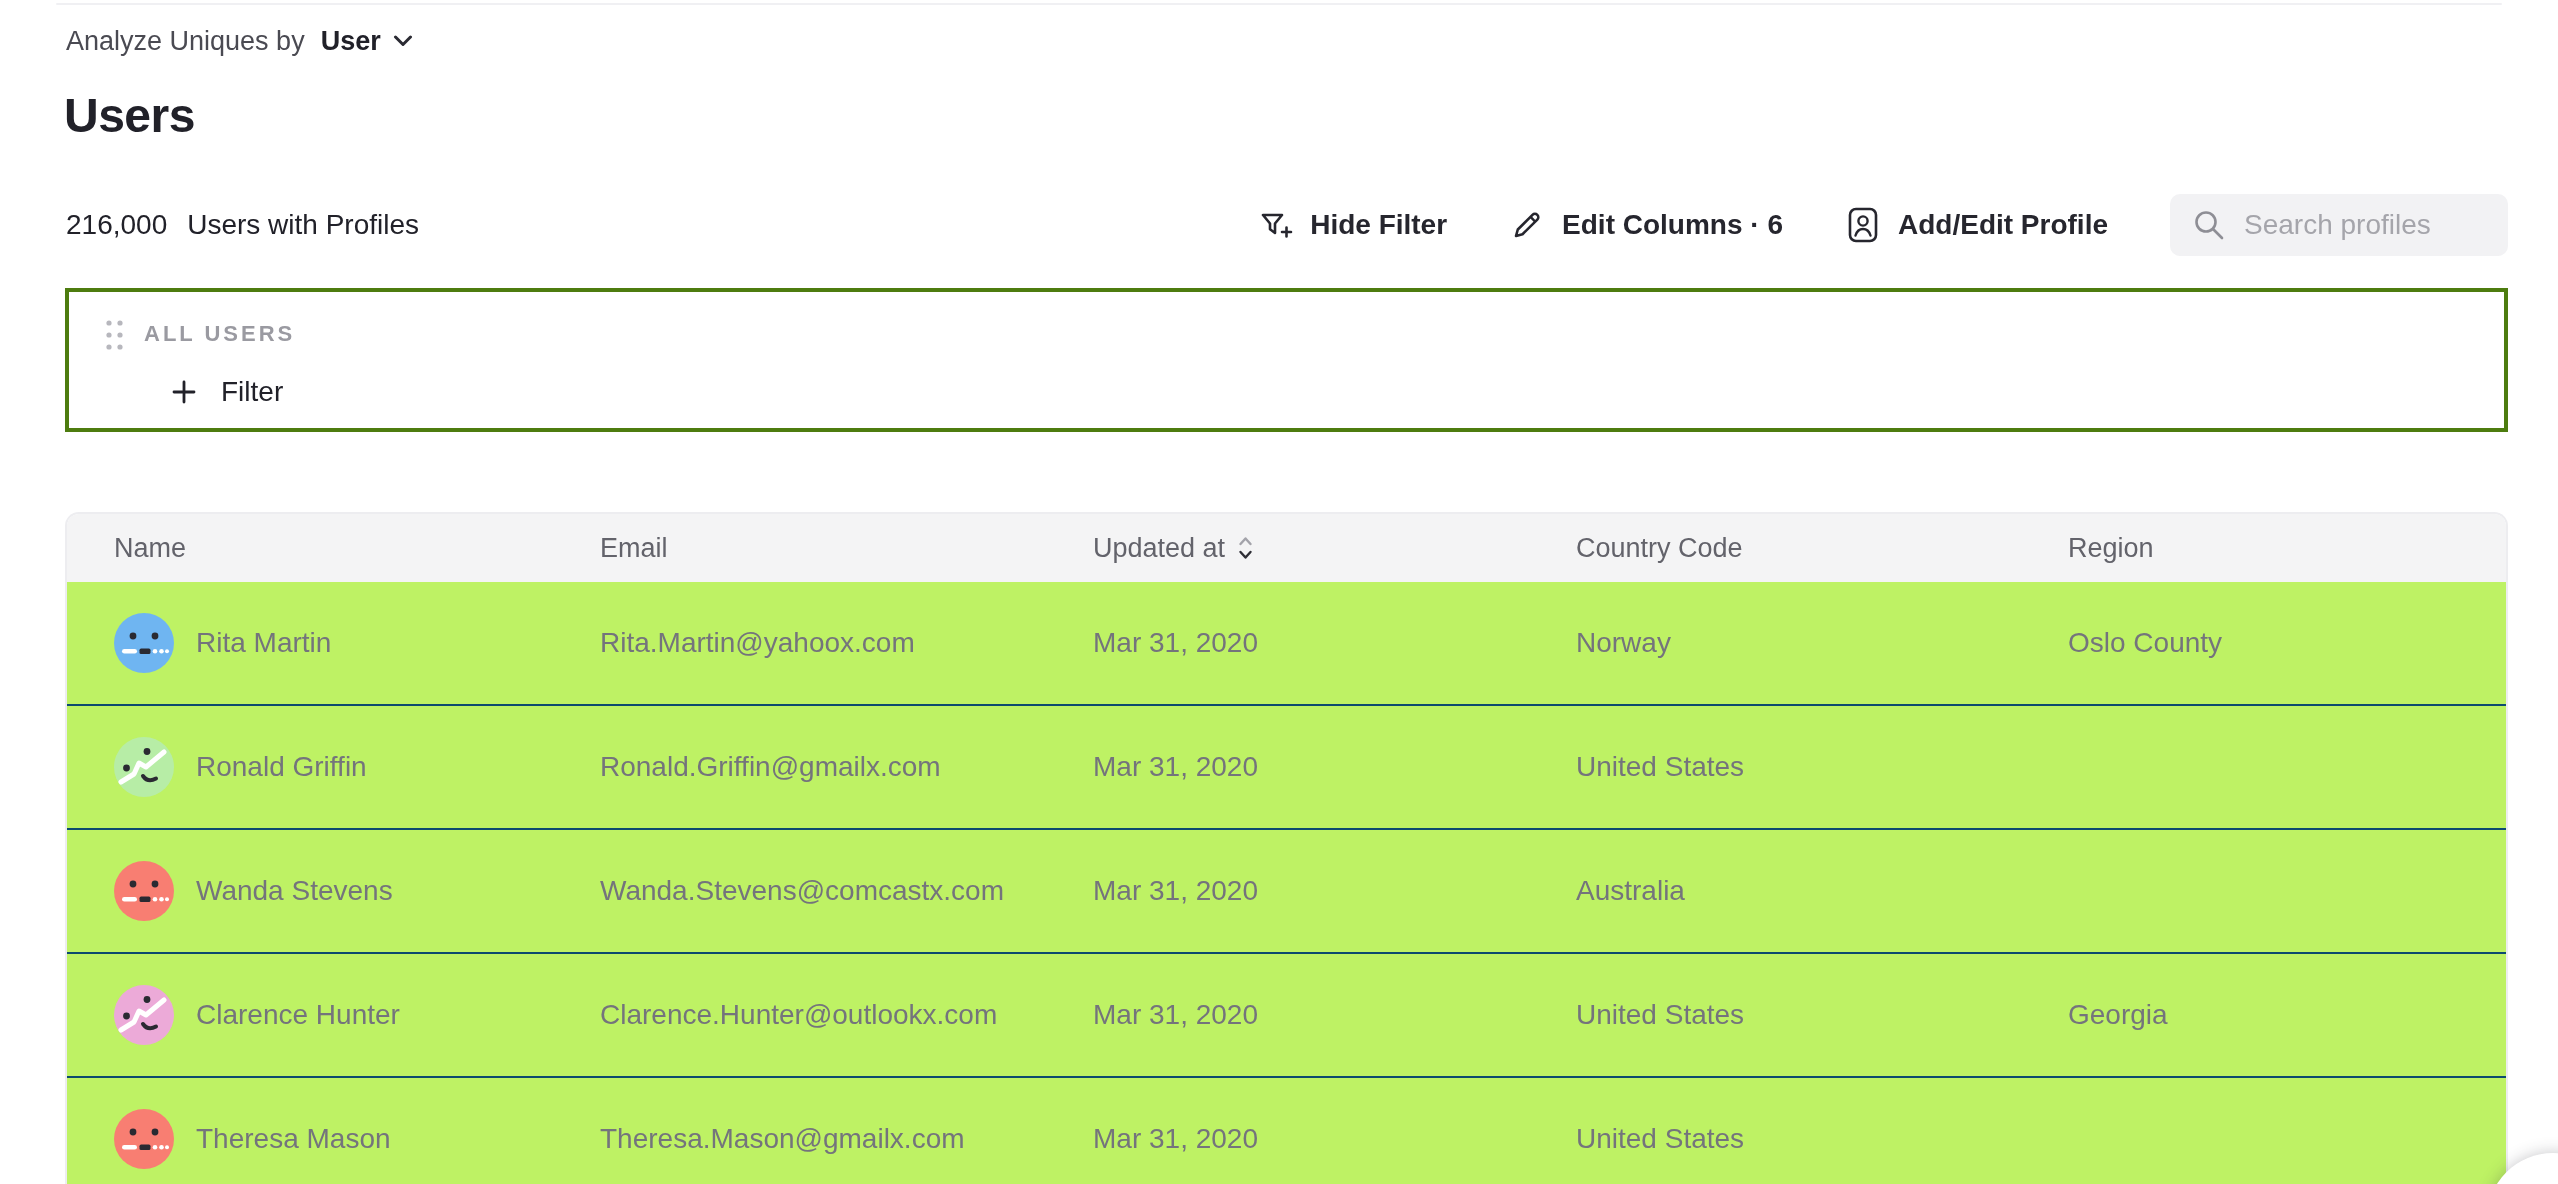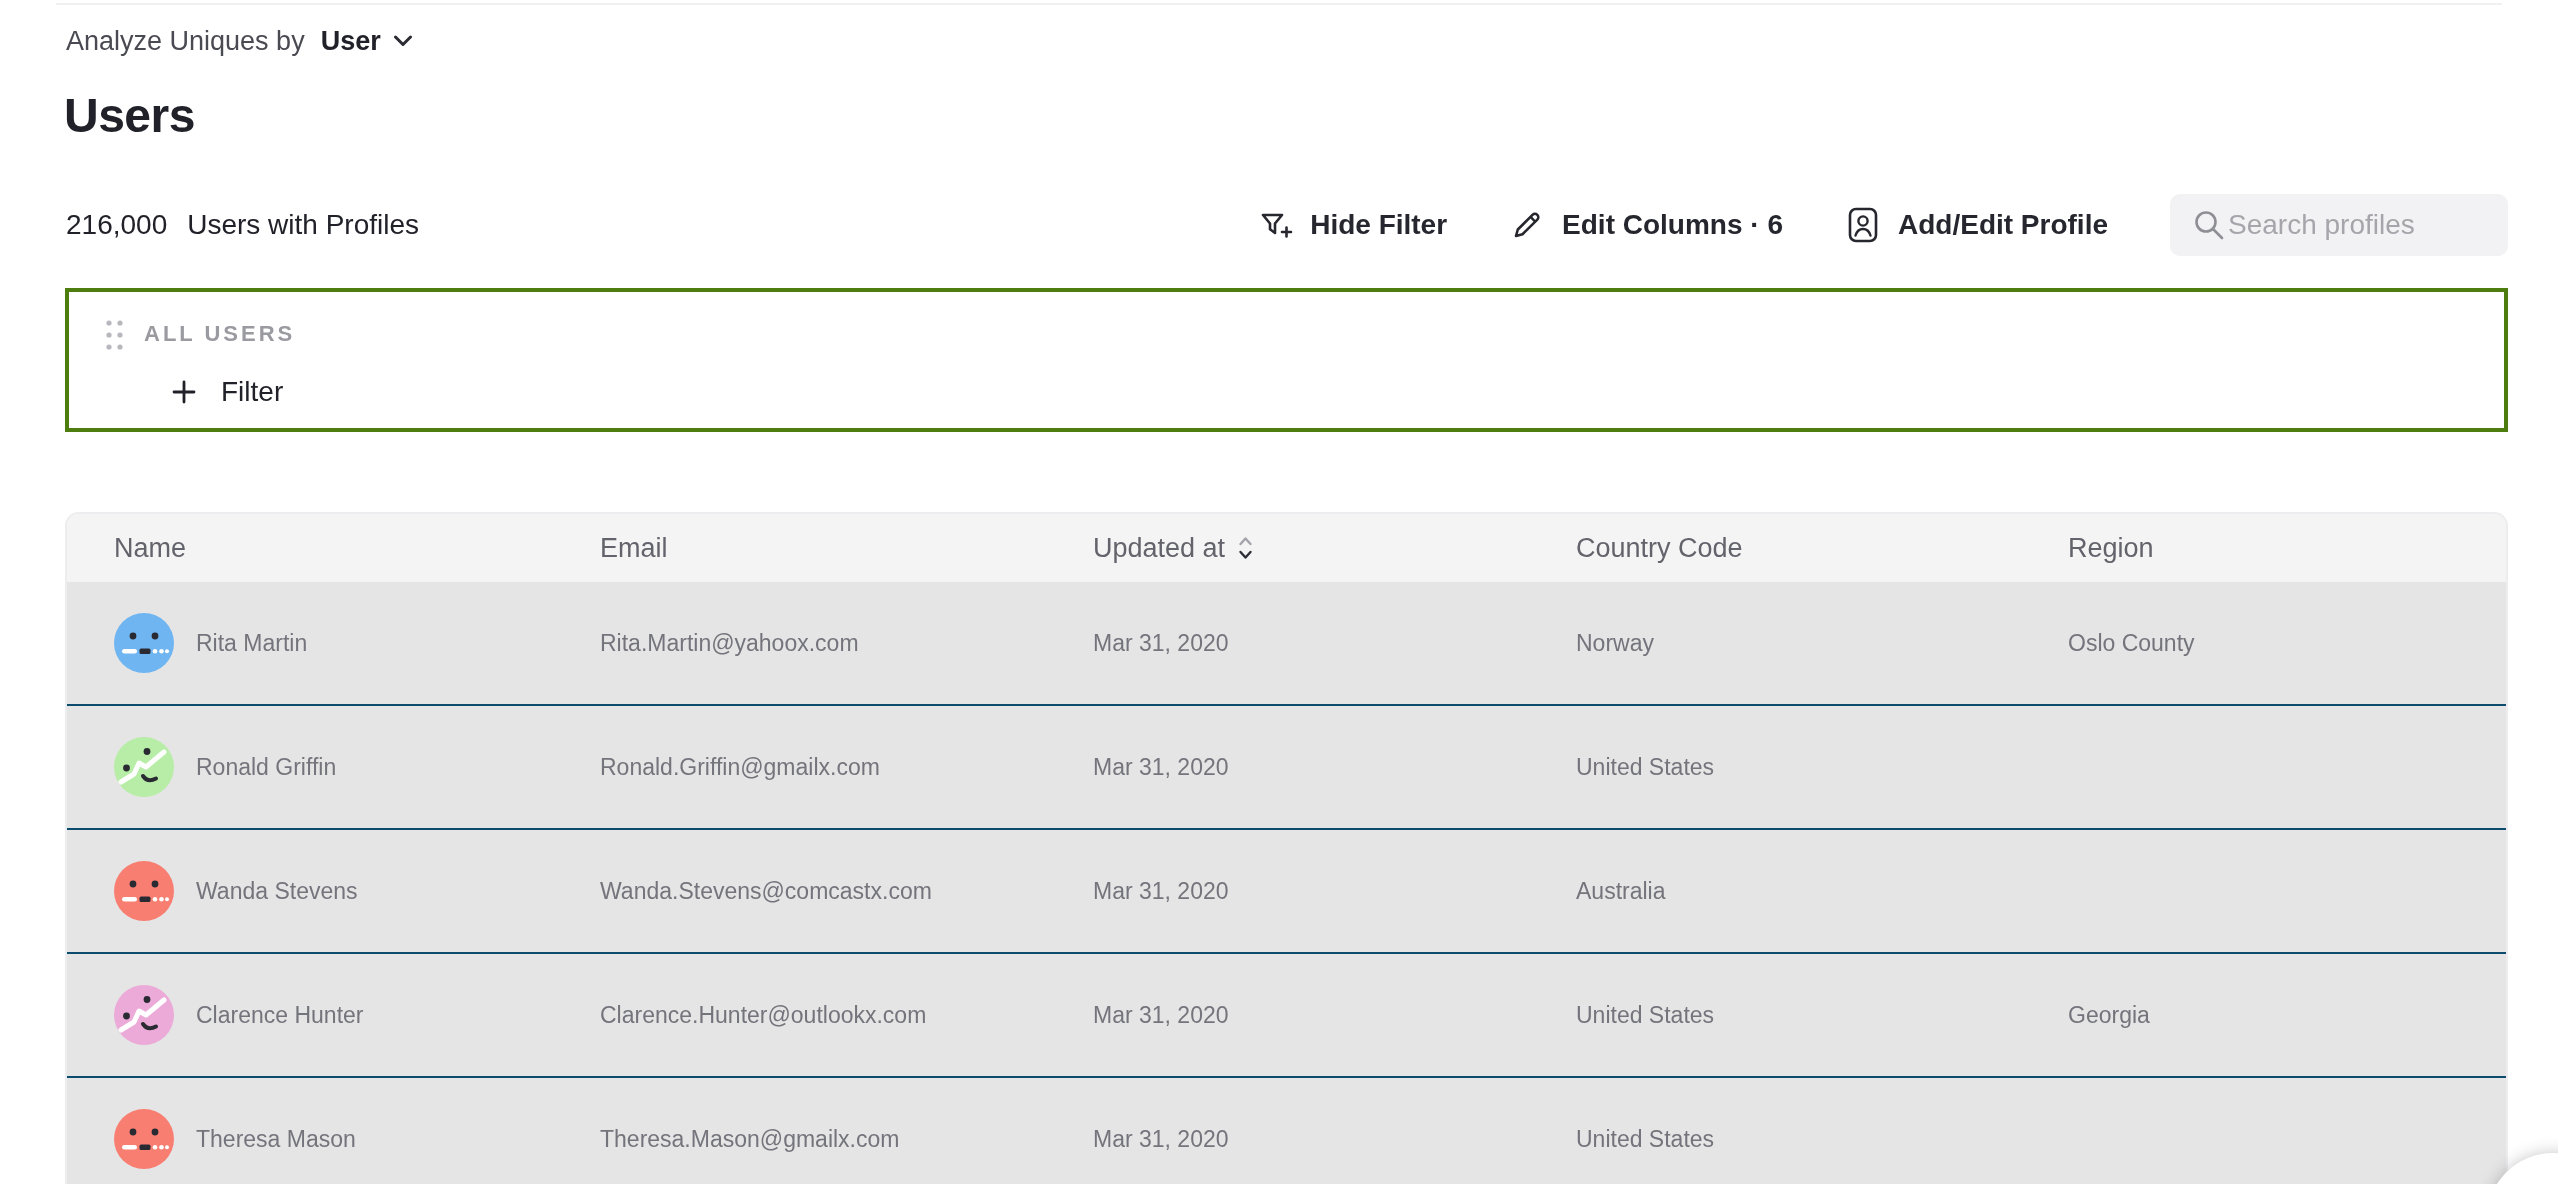--- a/index.html
+++ b/index.html
@@ -16,37 +16,37 @@
   .analyze .value svg{margin-left:12px;}
 
   
   .title{position:absolute;left:64px;top:88px;font-size:48px;font-weight:700;color:#212129;letter-spacing:-0.5px;}
 
   
   .stats-bar{position:absolute;left:66px;right:50px;top:194px;height:62px;display:flex;align-items:center;justify-content:space-between;}
   .stats{display:flex;align-items:center;gap:20px;font-size:28px;color:#212129;font-weight:500;}
   .toolbar{display:flex;align-items:center;gap:62px;}
   .tool-btn{display:flex;align-items:center;gap:17px;font-size:28px;font-weight:600;color:#26262e;cursor:pointer;white-space:nowrap;}
-  .search-box{display:flex;align-items:center;width:338px;height:62px;background:#f2f2f4;border-radius:10px;padding-left:22px;box-sizing:border-box;}
+  .search-box{display:flex;align-items:center;gap:16px;width:338px;height:62px;background:#f2f2f4;border-radius:10px;padding-left:22px;box-sizing:border-box;}
   .search-box input{border:none;background:transparent;outline:none;font-size:28px;color:#26262e;width:250px;font-family:inherit;}
   .search-box input::placeholder{color:#a5a5ab;}
 
   
   .filter-panel{position:absolute;left:65px;right:50px;top:288px;height:144px;border:4px solid #4d7c0f;border-radius:0;box-sizing:border-box;}
   .drag-handle{position:absolute;left:35px;top:26px;cursor:grab;}
   .group-label{position:absolute;left:75px;top:29px;font-size:22px;font-weight:700;letter-spacing:3px;color:#9a9aa1;}
   .add-filter{position:absolute;left:102px;top:84px;display:flex;align-items:center;gap:24px;font-size:28px;font-weight:500;color:#212129;cursor:pointer;}
 
   
   .table{position:absolute;left:65px;right:50px;top:512px;bottom:-10px;border:2px solid #ededf0;border-bottom:none;border-radius:14px 14px 0 0;box-sizing:border-box;overflow:hidden;background:#fff;}
   .thead{display:grid;grid-template-columns:533px 493px 483px 492px 1fr;height:68px;background:#f4f4f5;align-items:center;color:#63636b;font-size:27px;}
   .th{display:flex;align-items:center;cursor:pointer;}
   .th.first{padding-left:47px;}
   .th svg{margin-left:12px;}
-  .tr{display:grid;grid-template-columns:533px 493px 483px 492px 1fr;height:122px;align-items:center;font-size:23px;color:#74747c;background:#e5e5e5;cursor:pointer;}
+  .tr{display:grid;grid-template-columns:533px 493px 483px 492px 1fr;height:122px;align-items:center;font-size:28px;color:#74747c;background:#bef264;cursor:pointer;}
   .tr + .tr{border-top:2px solid #0c4a6e;}
   .td{overflow:hidden;white-space:nowrap;}
   .name-cell{display:flex;align-items:center;gap:22px;padding-left:47px;}
   .avatar{width:60px;height:60px;border-radius:50%;display:block;flex:0 0 auto;}
 
   
   .fab{position:absolute;left:2487px;top:1153px;width:132px;height:132px;border-radius:50%;background:#ffffff;box-shadow:0 0 16px rgba(50,50,60,0.28);cursor:pointer;}
 </style>
 </head>
 <body>

